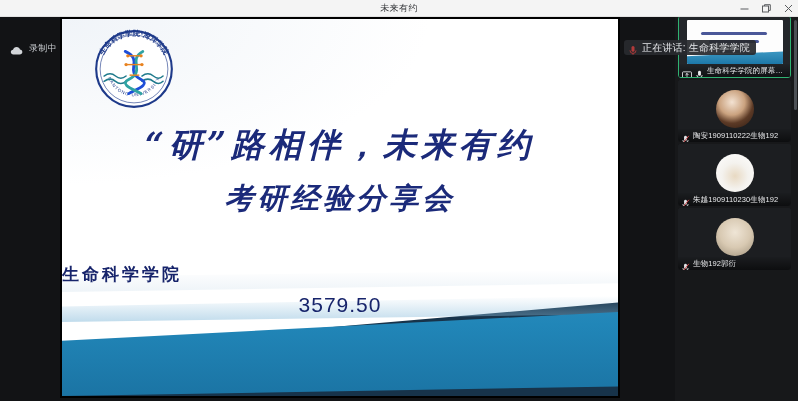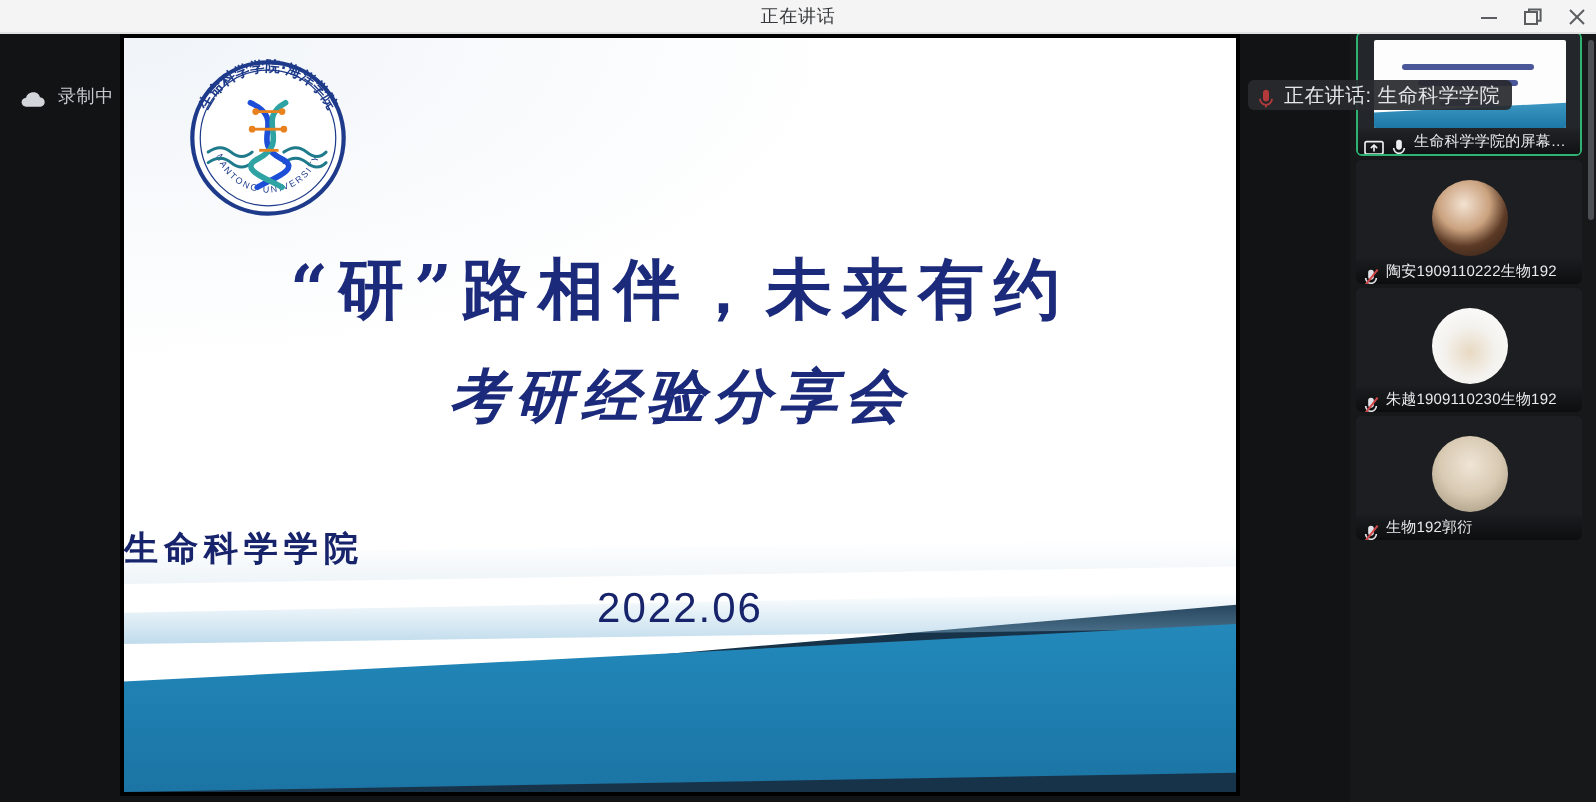--- a/index.html
+++ b/index.html
@@ -136,20 +136,21 @@
   .logo svg { display:block; width:88px; height:88px; }
 
   
   .slide-title {
     position: absolute;
     left: 0; right: 0;
     top: 104px;
     text-align: center;
     font-family: "DejaVu Serif", "Liberation Serif", serif;
     font-weight: 700;
+    font-style: italic;
     font-size: 33px;
     letter-spacing: 5px;
     color: #1b2a7a;
     white-space: nowrap;
   }
   .slide-subtitle {
     position: absolute;
     left: 0; right: 0;
     top: 160px;
     text-align: center;
@@ -341,21 +342,21 @@
     border-radius: 2px;
     background: #4c5055;
   }
 </style>
 </head>
 <body>
 
 <div id="app">
 
   <div class="titlebar">
-    <div class="titlebar-title">正在讲话</div>
+    <div class="titlebar-title">未来有约</div>
     <div class="win-controls">
       <div class="win-btn">
         <svg viewBox="0 0 11 11">
             <line x1="1.5" y1="6" x2="9.5" y2="6" stroke="#5b5d60" stroke-width="1"></line>
           </svg>
       </div>
       <div class="win-btn">
         <svg viewBox="0 0 11 11">
           <rect x="1.5" y="3" width="6" height="6" fill="none" stroke="#5b5d60" stroke-width="1"></rect>
           <path d="M3.5 3 V1.7 H9.3 V7.4 H8" fill="none" stroke="#5b5d60" stroke-width="1"></path>
@@ -418,21 +419,21 @@
             <circle cx="43" cy="35" r="1.9" fill="#e8821f"></circle>
             <circle cx="58" cy="35" r="1.9" fill="#e8821f"></circle>
             <circle cx="41" cy="45" r="1.9" fill="#e8821f"></circle>
             <circle cx="59" cy="45" r="1.9" fill="#e8821f"></circle>
           </svg>
         </div>
 
         <div class="slide-title">“研”路相伴，未来有约</div>
         <div class="slide-subtitle">考研经验分享会</div>
         <div class="slide-org">生命科学学院</div>
-        <div class="slide-date">2022.06</div>
+        <div class="slide-date">3579.50</div>
       </div>
     </div>
   </div>
 
   <div class="panel">
 
     <div class="speaking-pill">
       <span class="speaking-icon">
         <svg viewBox="0 0 12 13" width="10" height="11">
           <rect x="4.2" y="1" width="3.6" height="7" rx="1.8" fill="#b23a3a"></rect>

